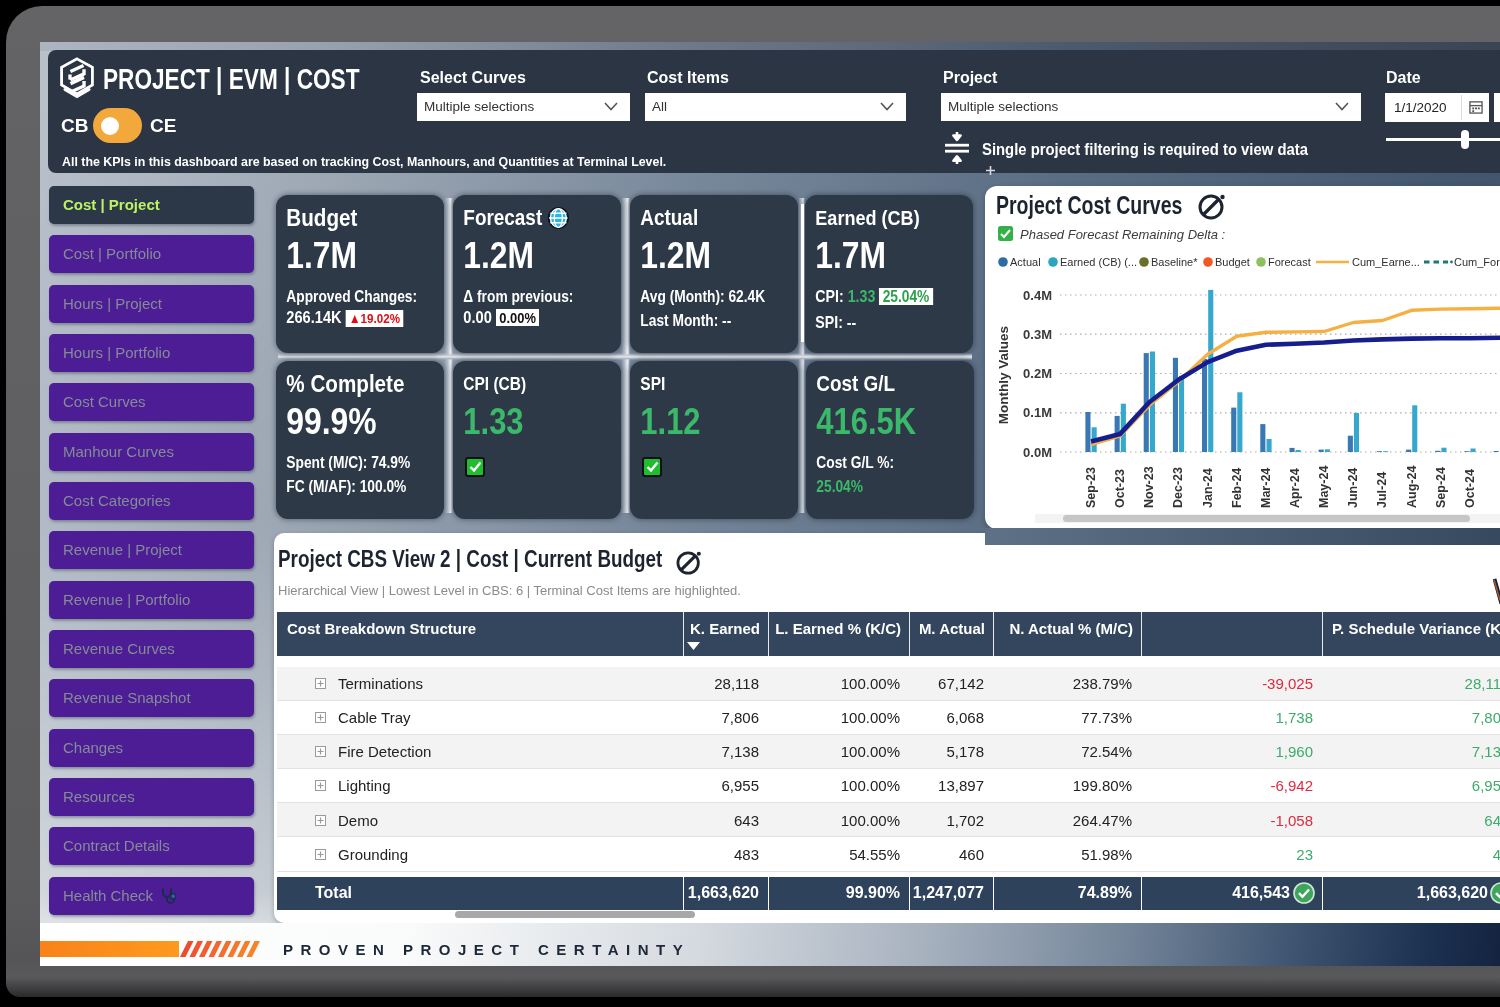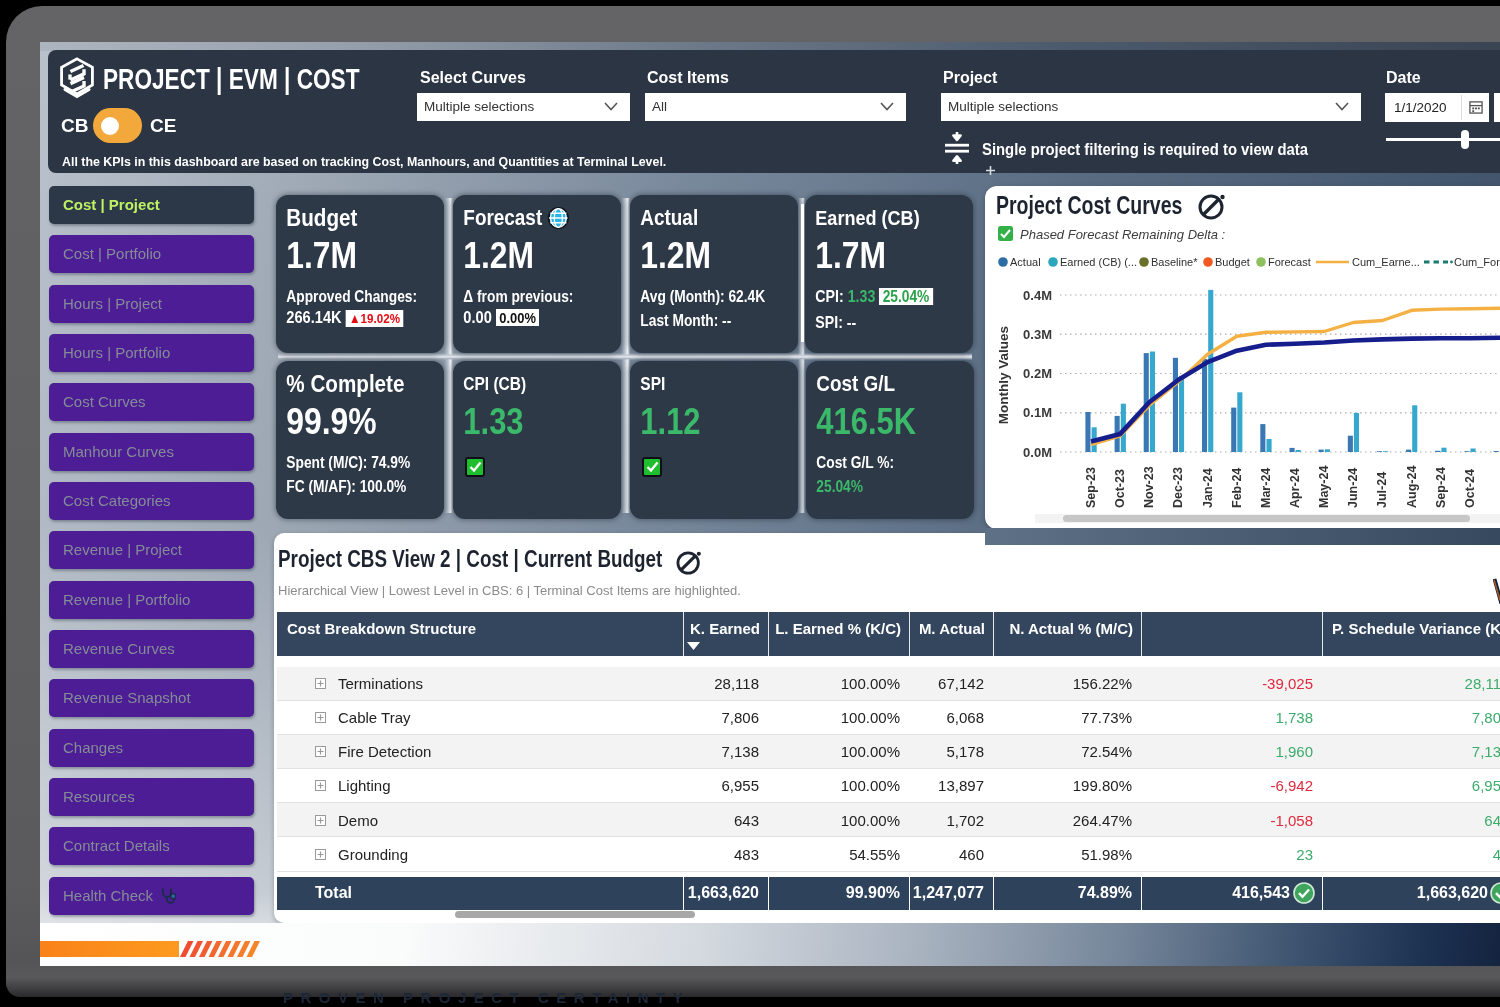--- a/index.html
+++ b/index.html
@@ -340,21 +340,21 @@
 <div class="abs" style="left:277px;top:666.5px;width:1223px;height:34.2px;background:#f3f3f3;border-bottom:1px solid #e2e2e2;box-sizing:border-box;"></div>
 <div class="abs" style="left:315px;top:677.8px;width:11px;height:11px;border:1px solid #9a9a9a;background:#fff;box-sizing:border-box;">
     <svg width="9" height="9" style="display:block">
       <path d="M4.5 1.5 V7.5 M1.5 4.5 H7.5" stroke="#9a9a9a" stroke-width="1.2"></path>
     </svg>
   </div>
 <div class="abs" style="left:338px;top:674.8px;font-size:15px;color:#222;">Terminations</div>
 <div class="abs" style="left:683px;top:674.8px;width:76px;text-align:right;font-size:15px;color:#222;">28,118</div>
 <div class="abs" style="left:768px;top:674.8px;width:132px;text-align:right;font-size:15px;color:#222;">100.00%</div>
 <div class="abs" style="left:909px;top:674.8px;width:75px;text-align:right;font-size:15px;color:#222;">67,142</div>
-<div class="abs" style="left:993px;top:674.8px;width:139px;text-align:right;font-size:15px;color:#222;">156.22%</div>
+<div class="abs" style="left:993px;top:674.8px;width:139px;text-align:right;font-size:15px;color:#222;">238.79%</div>
 <div class="abs" style="left:1141px;top:674.8px;width:172px;text-align:right;font-size:15px;color:#e0293e;">-39,025</div>
 <div class="abs" style="left:1322px;top:674.8px;width:179px;text-align:right;font-size:15px;color:#3cab6b;">28,11</div>
 <div class="abs" style="left:277px;top:700.7px;width:1223px;height:34.2px;background:#ffffff;border-bottom:1px solid #e2e2e2;box-sizing:border-box;"></div>
 <div class="abs" style="left:315px;top:712.0px;width:11px;height:11px;border:1px solid #9a9a9a;background:#fff;box-sizing:border-box;">
     <svg width="9" height="9" style="display:block">
       <path d="M4.5 1.5 V7.5 M1.5 4.5 H7.5" stroke="#9a9a9a" stroke-width="1.2"></path>
     </svg>
   </div>
 <div class="abs" style="left:338px;top:709.0px;font-size:15px;color:#222;">Cable Tray</div>
 <div class="abs" style="left:683px;top:709.0px;width:76px;text-align:right;font-size:15px;color:#222;">7,806</div>
@@ -446,13 +446,13 @@
     <path d="M0 16 L8 0 L13.5 0 L5.5 16 Z"></path>
     <path d="M9.5 16 L17.5 0 L23 0 L15 16 Z" fill="#ef5530"></path>
     <path d="M19 16 L27 0 L32.5 0 L24.5 16 Z" fill="#f05e2f"></path>
     <path d="M28.5 16 L36.5 0 L42 0 L34 16 Z" fill="#f1672e"></path>
     <path d="M38 16 L46 0 L51.5 0 L43.5 16 Z" fill="#f2702d"></path>
     <path d="M47.5 16 L55.5 0 L61 0 L53 16 Z" fill="#f3772c"></path>
     <path d="M57 16 L65 0 L70.5 0 L62.5 16 Z" fill="#f47e2b"></path>
     <path d="M66.5 16 L74.5 0 L80 0 L72 16 Z" fill="#f5852a"></path>
   </g>
 </svg>
-<div class="abs b" style="left:283px;top:941px;font-size:15px;letter-spacing:7.5px;color:#1c2738;margin-top:48px;">PROVEN PROJECT CERTAINTY</div>
+<div class="abs b" style="left:283px;top:941px;font-size:15px;letter-spacing:7.5px;color:#1c2738;">PROVEN PROJECT CERTAINTY</div>
 
 </body></html>

